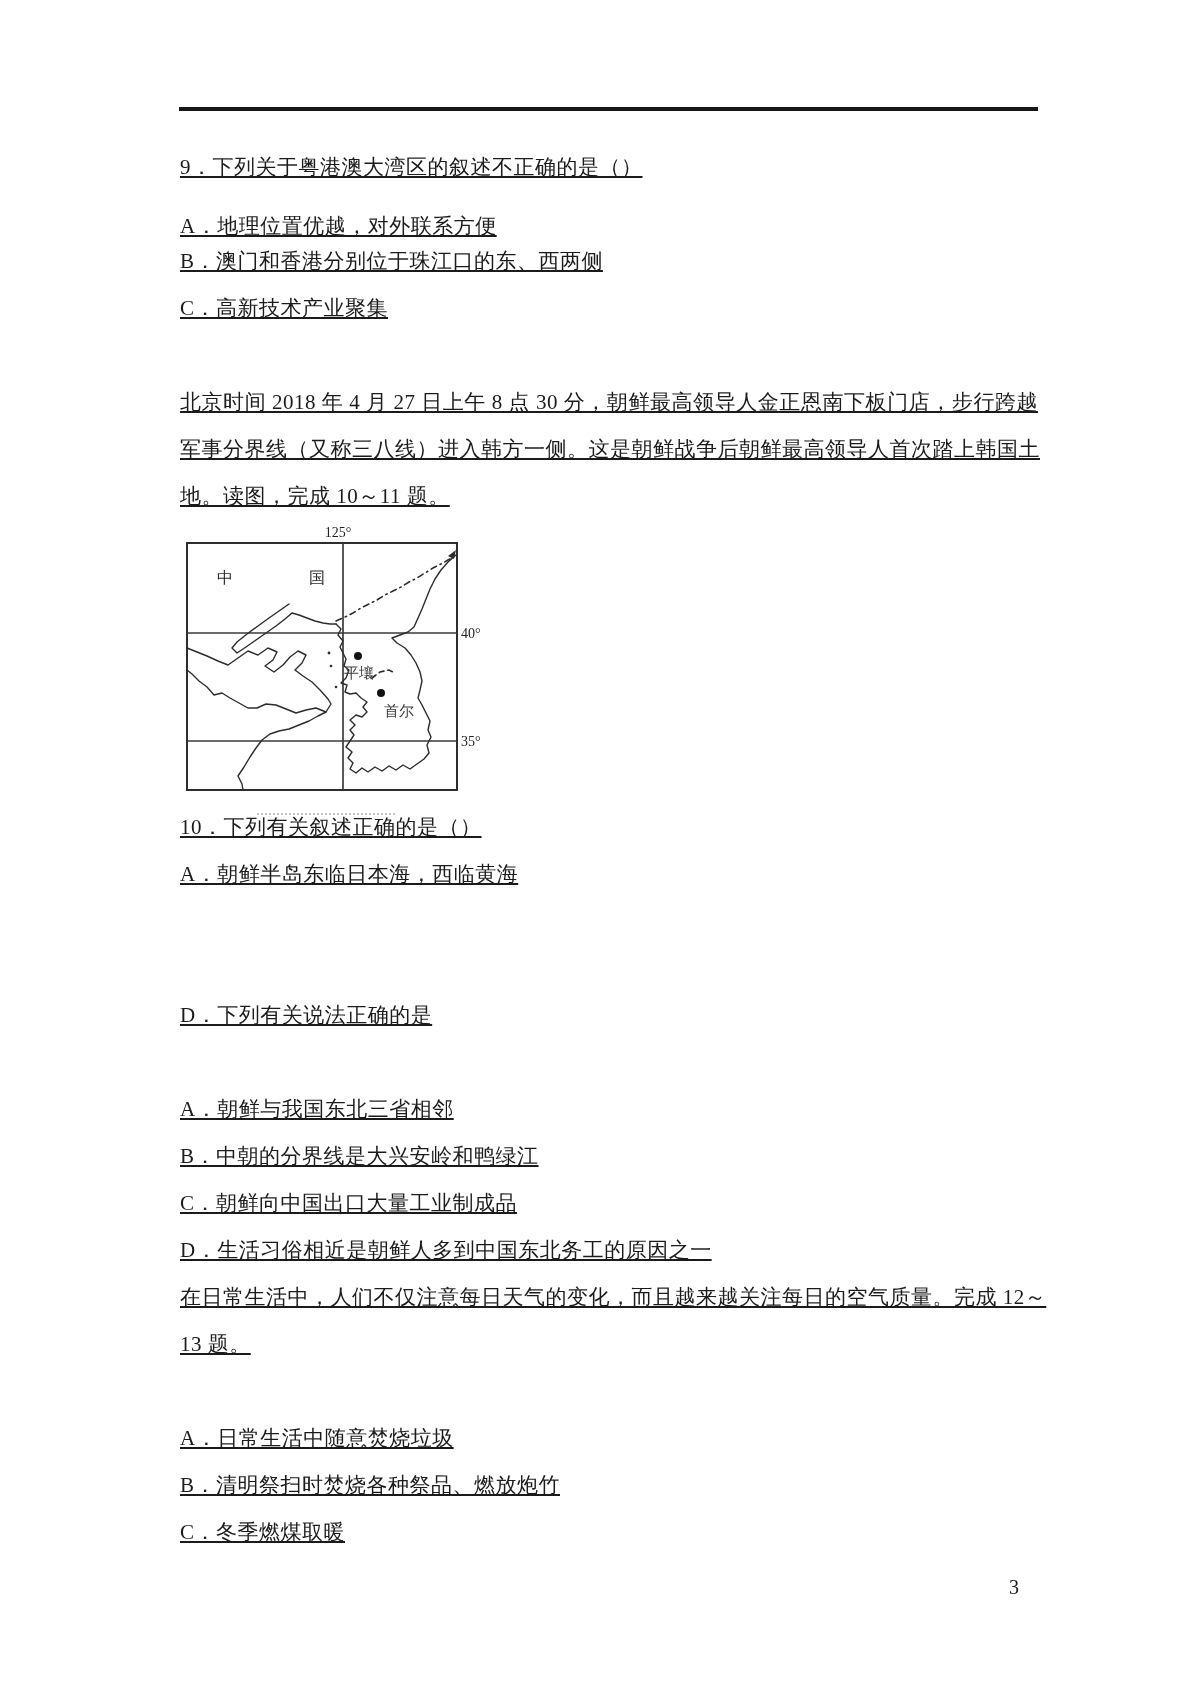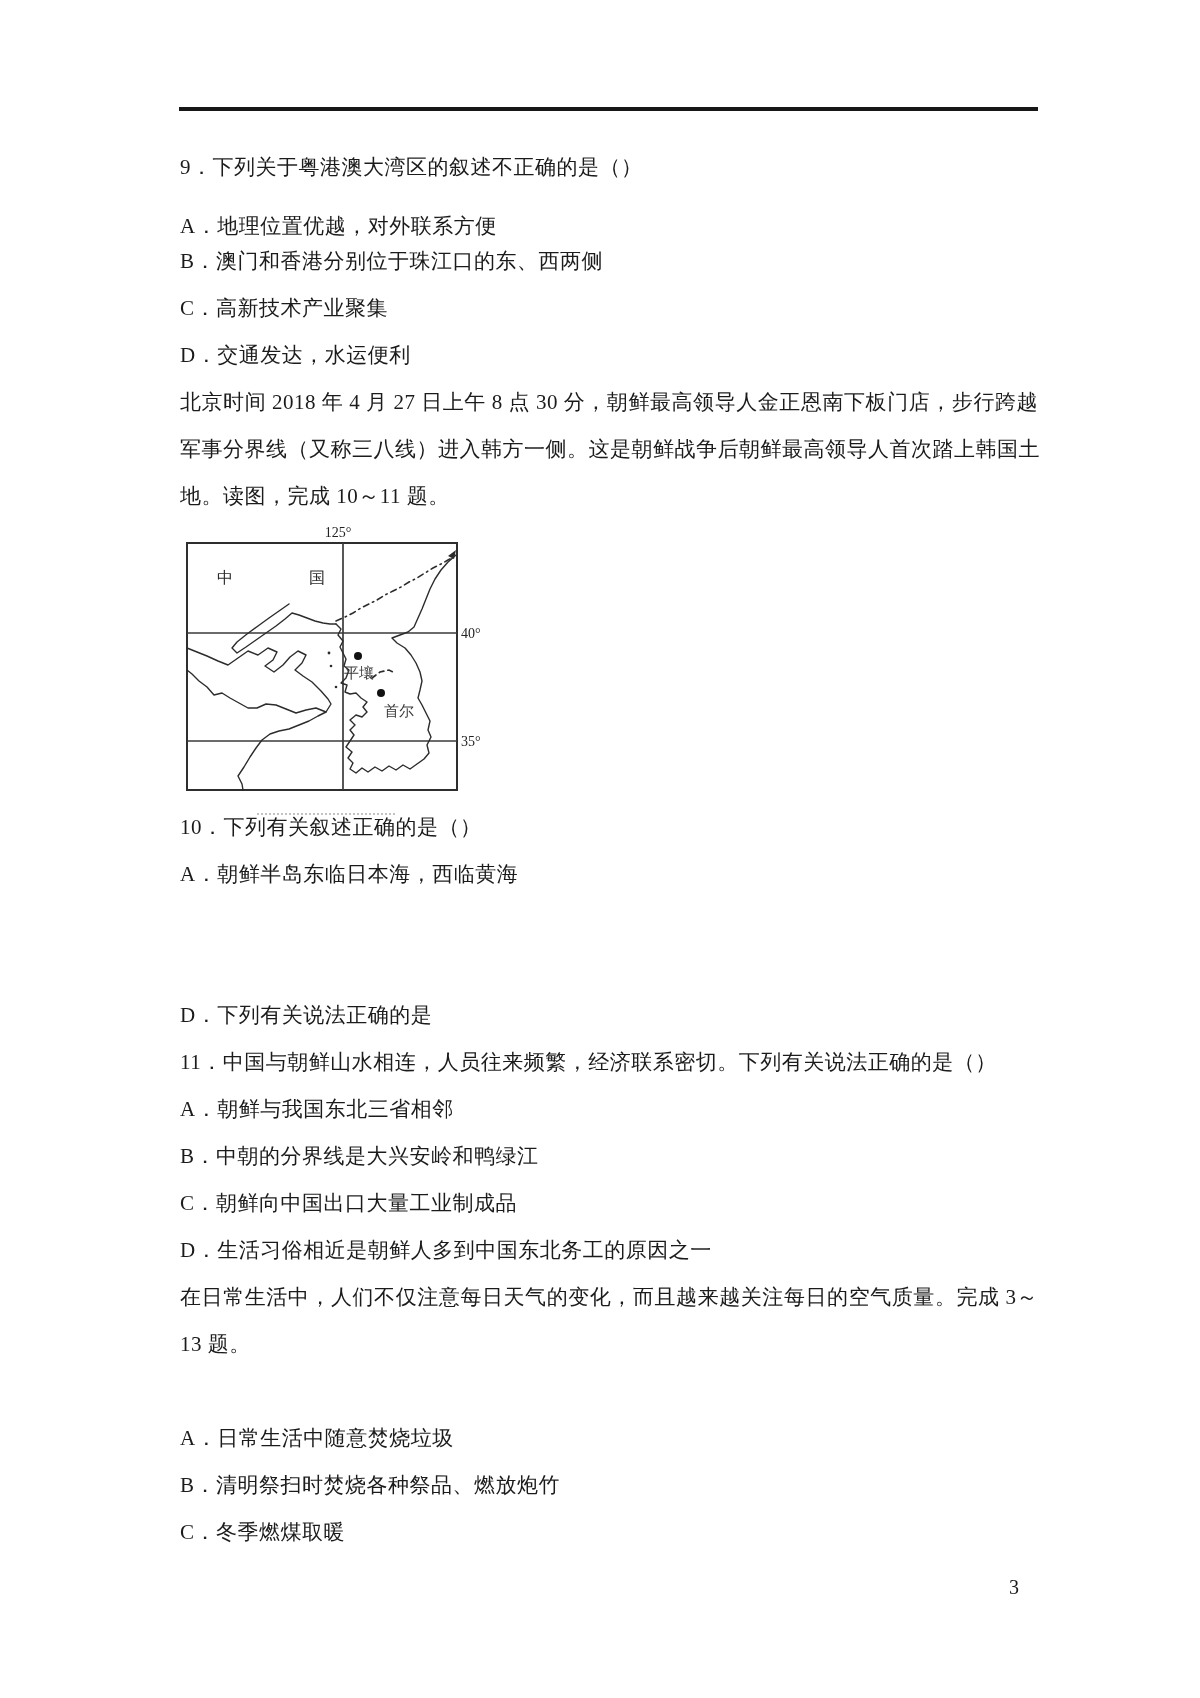--- a/index.html
+++ b/index.html
@@ -20,20 +20,21 @@
   }
   .tline {
     position: absolute;
     left: 180px;
     width: 858px;
     height: 47px;
     line-height: 47px;
     font-size: 21px;
     white-space: nowrap;
     letter-spacing: 0.5px;
+    text-decoration: underline;
   }
   .tline.just {
     text-align: justify;
     text-align-last: justify;
   }
   .figure-wrap {
     position: absolute;
     left: 180px; top: 520px;
     width: 320px; height: 284px;
   }
@@ -68,21 +69,20 @@
 <body>
 
 <div class="page">
 
   <div class="top-rule"></div>
 
   <div class="tline" style="top:144px">9．下列关于粤港澳大湾区的叙述不正确的是（）</div>
   <div class="tline" style="top:203px">A．地理位置优越，对外联系方便</div>
   <div class="tline" style="top:238px">B．澳门和香港分别位于珠江口的东、西两侧</div>
   <div class="tline" style="top:285px">C．高新技术产业聚集</div>
-  <div class="tline" style="top:332px">D．交通发达，水运便利</div>
 
   <div class="tline just" style="top:379px">北京时间 2018 年 4 月 27 日上午 8 点 30 分，朝鲜最高领导人金正恩南下板门店，步行跨越</div>
   <div class="tline just" style="top:426px">军事分界线（又称三八线）进入韩方一侧。这是朝鲜战争后朝鲜最高领导人首次踏上韩国土</div>
   <div class="tline" style="top:473px">地。读图，完成 10～11 题。</div>
 
   <div class="figure-wrap">
     <svg class="map" width="312" height="280" viewBox="0 0 312 280">
 
       <rect class="frame" x="7" y="23" width="270" height="247"></rect>
       <line class="grid" x1="163" y1="23" x2="163" y2="270"></line>
@@ -116,27 +116,26 @@
       <text class="city-label" x="179" y="158" text-anchor="middle">平壤</text>
       <text class="city-label" x="219" y="196" text-anchor="middle">首尔</text>
     </svg>
   </div>
   <div class="scan-dots"></div>
 
   <div class="tline" style="top:804px">10．下列有关叙述正确的是（）</div>
   <div class="tline" style="top:851px">A．朝鲜半岛东临日本海，西临黄海</div>
   <div class="tline" style="top:992px">D．下列有关说法正确的是</div>
 
-  <div class="tline" style="top:1039px">11．中国与朝鲜山水相连，人员往来频繁，经济联系密切。下列有关说法正确的是（）</div>
   <div class="tline" style="top:1086px">A．朝鲜与我国东北三省相邻</div>
   <div class="tline" style="top:1133px">B．中朝的分界线是大兴安岭和鸭绿江</div>
   <div class="tline" style="top:1180px">C．朝鲜向中国出口大量工业制成品</div>
   <div class="tline" style="top:1227px">D．生活习俗相近是朝鲜人多到中国东北务工的原因之一</div>
 
-  <div class="tline just" style="top:1274px">在日常生活中，人们不仅注意每日天气的变化，而且越来越关注每日的空气质量。完成 3～</div>
+  <div class="tline just" style="top:1274px">在日常生活中，人们不仅注意每日天气的变化，而且越来越关注每日的空气质量。完成 12～</div>
   <div class="tline" style="top:1321px">13 题。</div>
 
   <div class="tline" style="top:1415px">A．日常生活中随意焚烧垃圾</div>
   <div class="tline" style="top:1509px">C．冬季燃煤取暖</div>
   <div class="tline" style="top:1462px">B．清明祭扫时焚烧各种祭品、燃放炮竹</div>
 
   <div class="page-num">3</div>
 
 </div>
 

